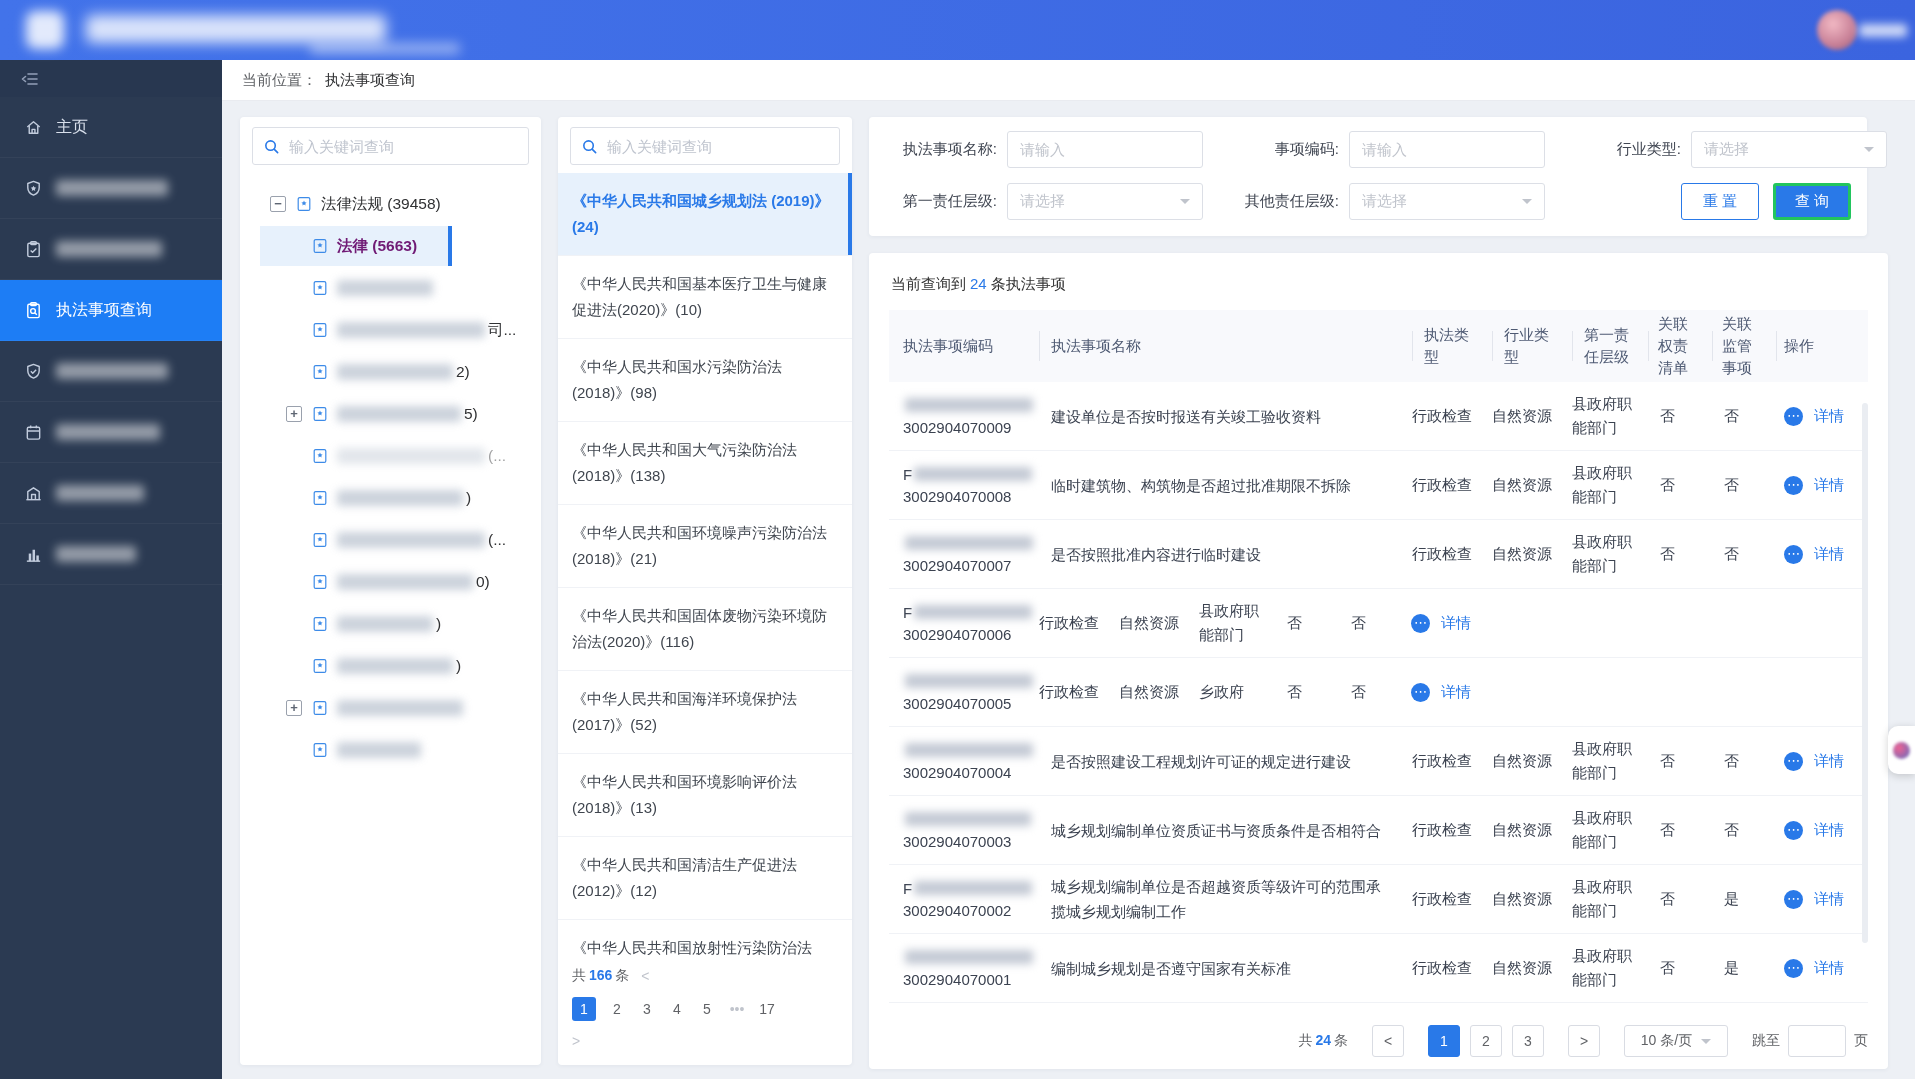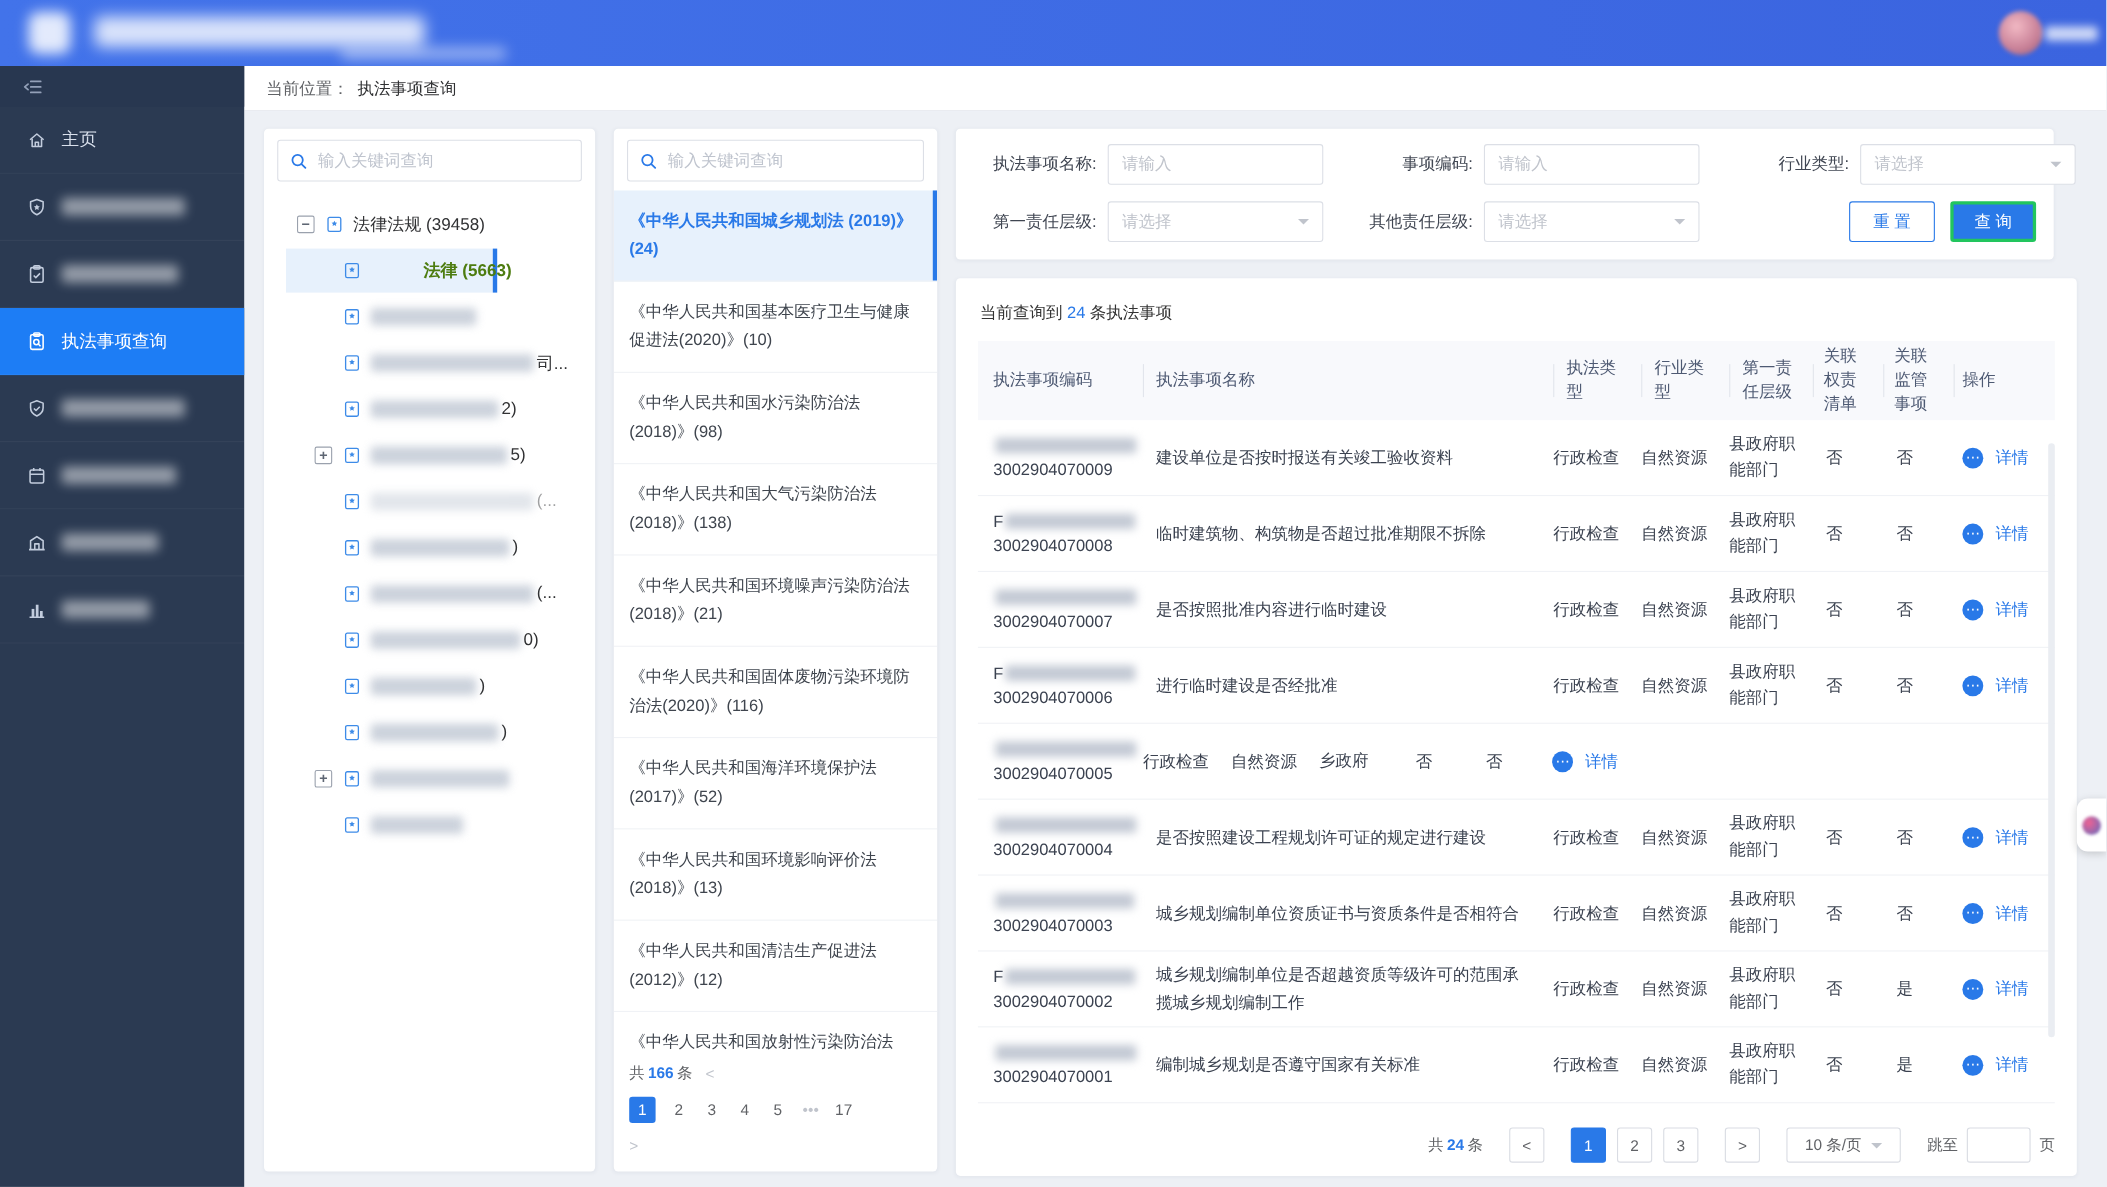--- a/index.html
+++ b/index.html
@@ -65,21 +65,21 @@
   .tree-row { height:42px; display:flex; align-items:center; position:relative; cursor:pointer; }
   .tree-row.root { padding-left:30px; }
   .tree-row.child { padding-left:72px; }
   .expand-box { width:16px; height:16px; border:1px solid #9AA1AD; border-radius:2px; background:#fff;
     color:#5E6673; font-size:13px; line-height:13px; font-weight:700; text-align:center; flex:none;
     margin-right:10px; position:relative; z-index:1; }
   .tree-row.child .expand-box { position:absolute; left:46px; margin:0; }
   .doc-icon { width:16px; height:16px; color:#3D8BE8; margin-right:9px; flex:none; position:relative; z-index:1; }
   .doc-icon svg { width:16px; height:16px; display:block; }
   .tree-label { position:relative; z-index:1; color:#303133; white-space:nowrap; }
-  .tree-row.selected .tree-label { color:#4d7c0f; font-weight:700;margin-left:48px; }
+  .tree-row.selected .tree-label { color:#701a75; font-weight:700; }
   .tree-row.selected::before { content:""; position:absolute; left:20px; width:188px; top:1px; bottom:1px; background:#E7F1FC; }
   .tree-row.selected::after  { content:""; position:absolute; left:208px; width:4px; top:1px; bottom:1px; background:#2979E8; }
   .tree-blur { height:16px; background:#BFC7D3; filter:blur(4px); opacity:.8; position:relative; z-index:1; }
   .tree-frag { margin-left:3px; position:relative; z-index:1; white-space:nowrap; }
   .tree-row.faint .tree-blur, .tree-row.faint .tree-frag { opacity:.45; }
 
   
   .law-list { margin-top:8px; flex:1; overflow:hidden; }
   .law-item { padding:15px 14px; font-size:15px; line-height:26px; color:#3F454E;
     border-bottom:1px solid #F0F2F6; position:relative; cursor:pointer; }
@@ -694,21 +694,20 @@
       </div>
 
       <div class="trow">
         <div class="td c1">
           <div class="code-top">
             <span>F</span>
             <span class="code-blur blur-block" style="width: 118px;"></span>
           </div>
           <div class="code-num">3002904070006</div>
         </div>
-        <div class="td c2">进行临时建设是否经批准</div>
         <div class="td c3">行政检查</div>
         <div class="td c4">自然资源</div>
         <div class="td c5">县政府职能部门</div>
         <div class="td c6">否</div>
         <div class="td c7">否</div>
         <div class="td c8">
           <span class="detail">
             <span class="detail-ic"></span>
             <span>详情</span>
           </span>

